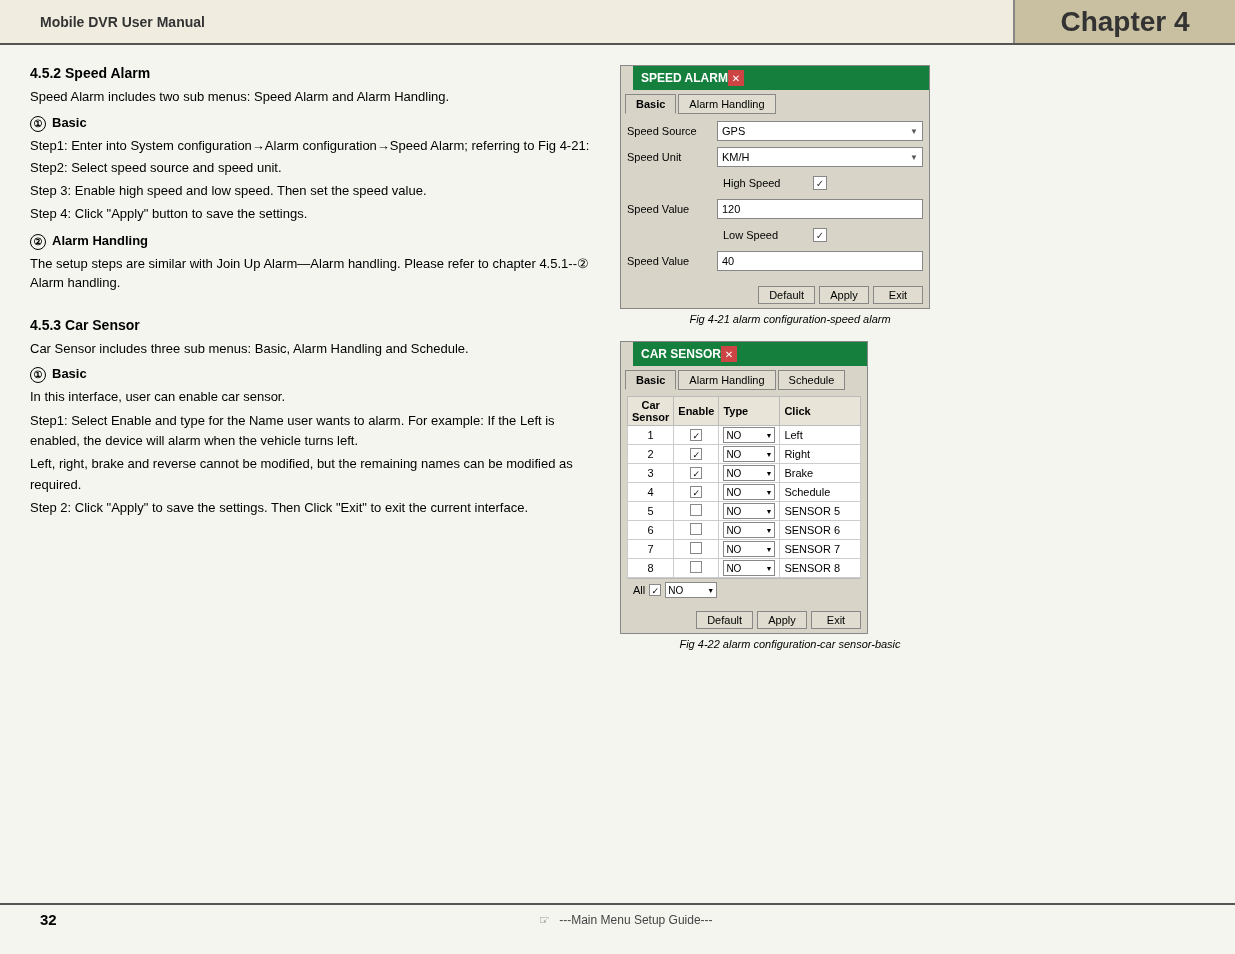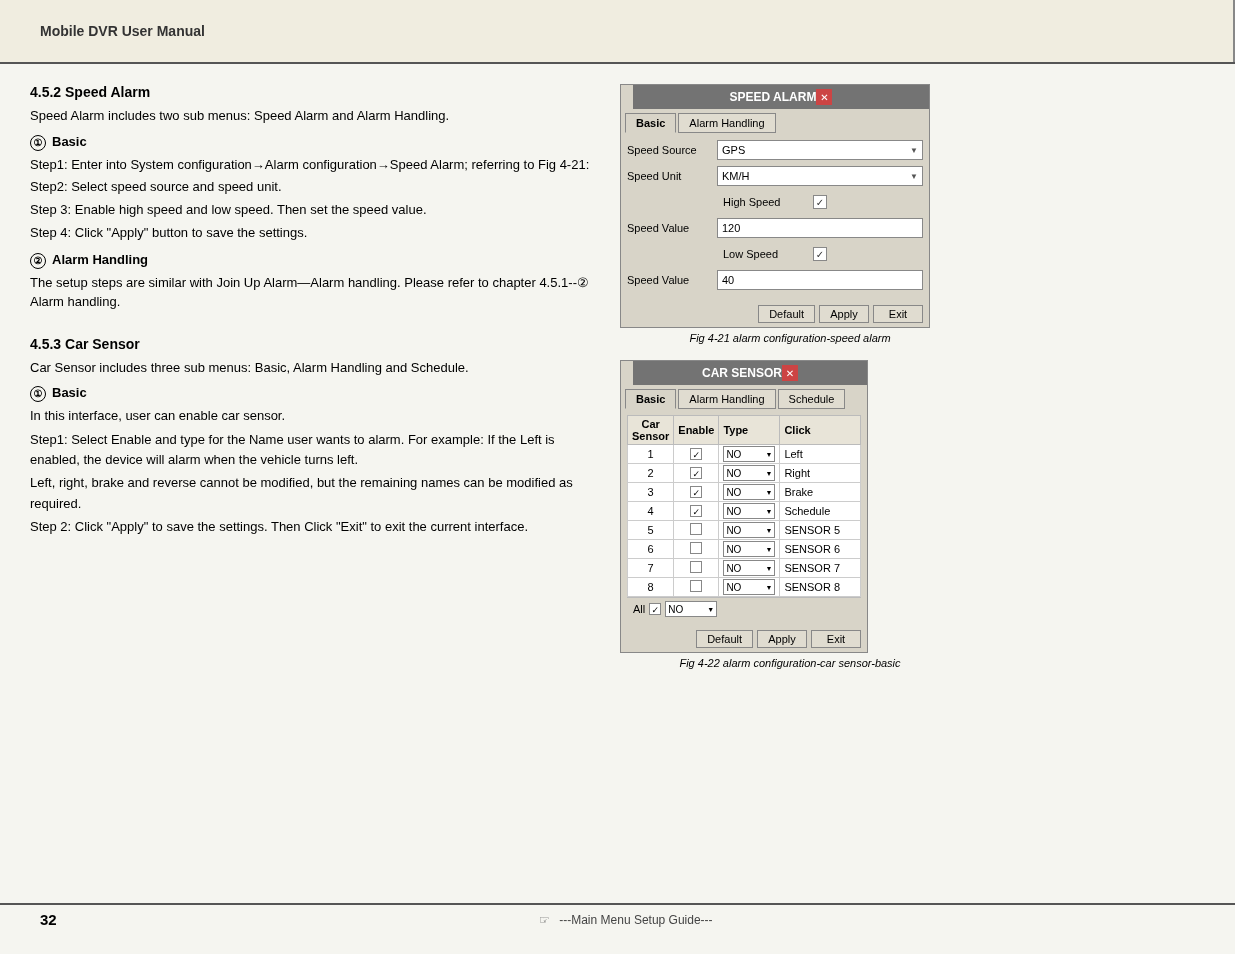--- a/index.html
+++ b/index.html
@@ -20,21 +20,21 @@
       position: relative;
       padding: 0;
     }
 
     
     .header {
       display: flex;
       align-items: stretch;
       border-bottom: 2px solid #555;
       background: #f0ede0;
-      height: 64px;
+      height: 45px;
     }
     .header-title {
       flex: 1;
       display: flex;
       align-items: center;
       padding-left: 40px;
       font-weight: bold;
       font-size: 14px;
       color: #333;
       border-right: 2px solid #888;
@@ -121,25 +121,25 @@
     .footer-center { font-size: 12px; color: #444; }
 
     
     .dialog {
       border: 1px solid #888;
       background: #d8d4c8;
       font-size: 11px;
       width: 310px;
     }
     .dialog-title-bar {
-      background: #737373;
+      background: #15803d;
       color: #fff;
       padding: 4px 8px;
       display: flex;
-      justify-content: center;
+      justify-content: flex-start;
       align-items: center;
       font-size: 12px;
       font-weight: bold;
       margin-left: 12px;
     }
     .dialog-close {
       background: #cc4444;
       color: #fff;
       border: none;
       width: 16px;
@@ -305,20 +305,23 @@
     .step-text { line-height: 1.6; margin-bottom: 2px; }
   </style>
 </head>
 <body>
 
 <div class="page">
 
   <div class="header">
     <div class="header-title">
       <span>Mobile DVR User Manual</span>
+    </div>
+    <div class="header-chapter">
+      <span>Chapter 4</span>
     </div>
   </div>
 
   <div class="content">
 
     <div class="text-col">
 
       <div class="section-title">4.5.2  Speed Alarm</div>
       <p>Speed Alarm includes two sub menus: Speed Alarm and Alarm Handling.</p>
 

